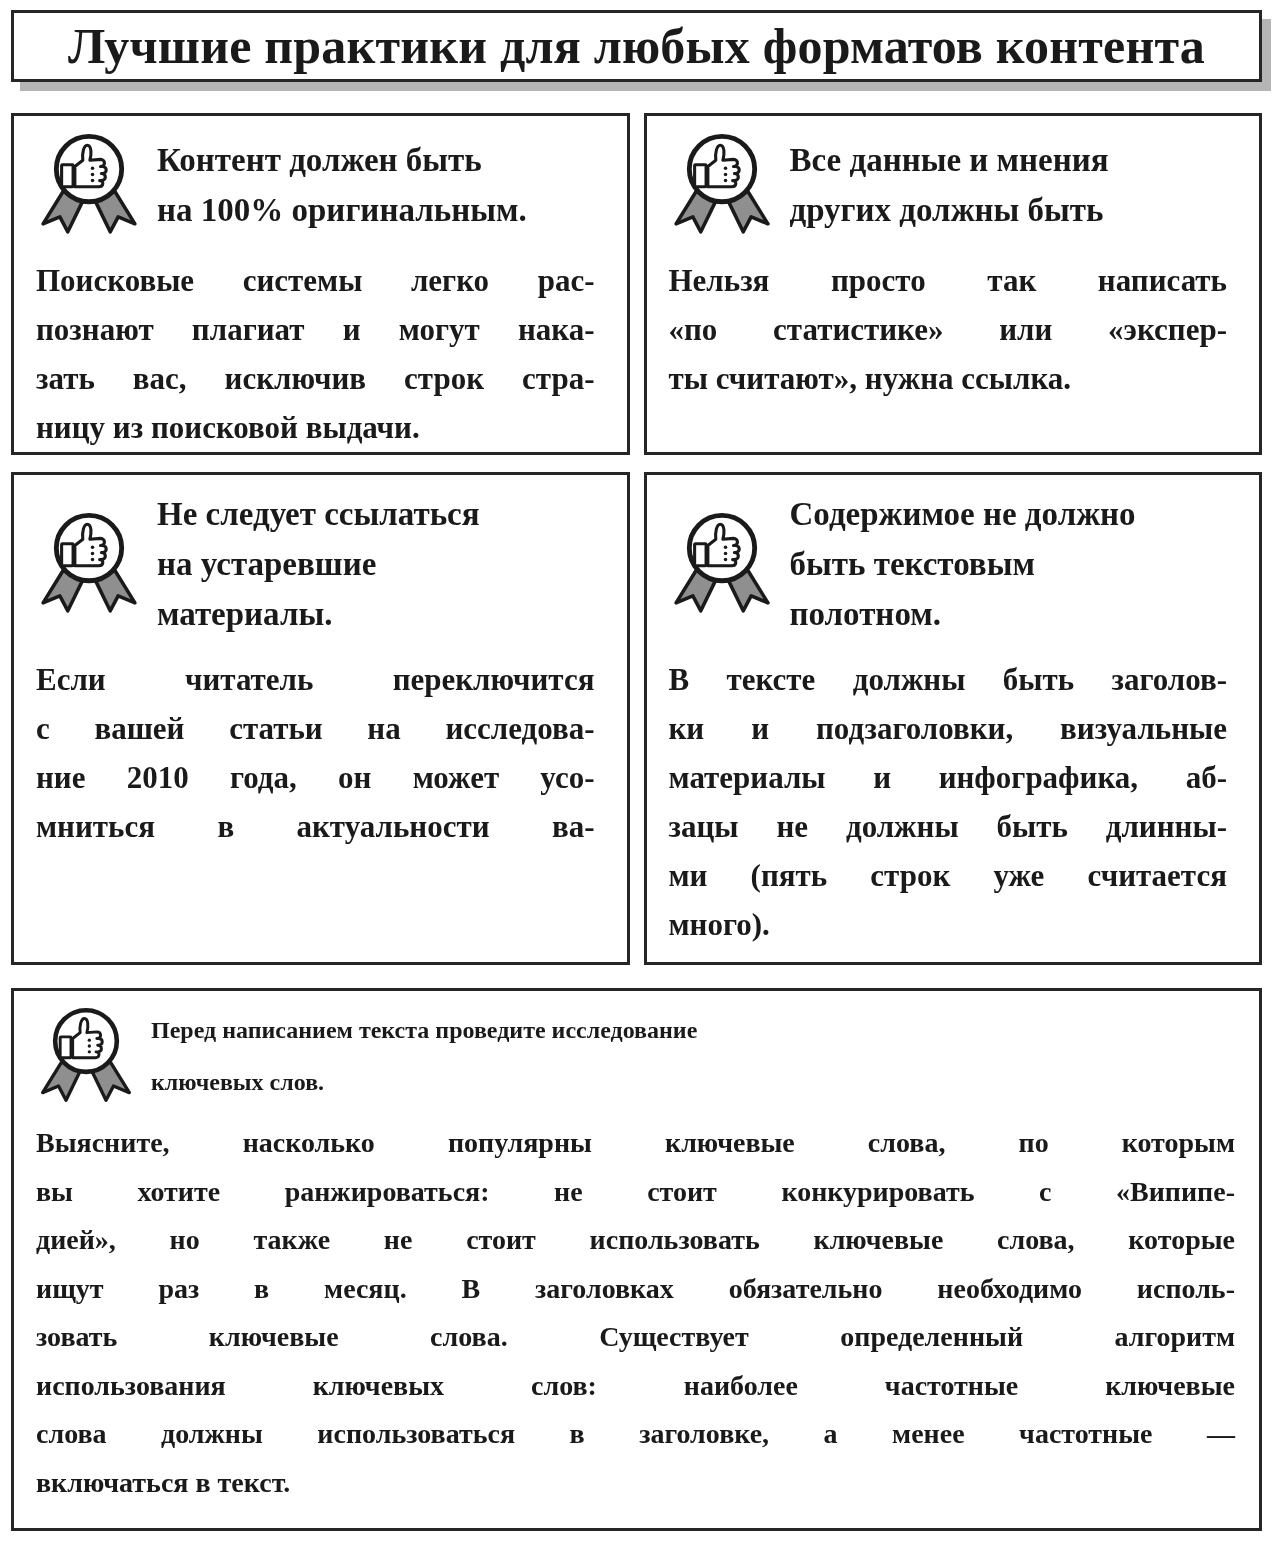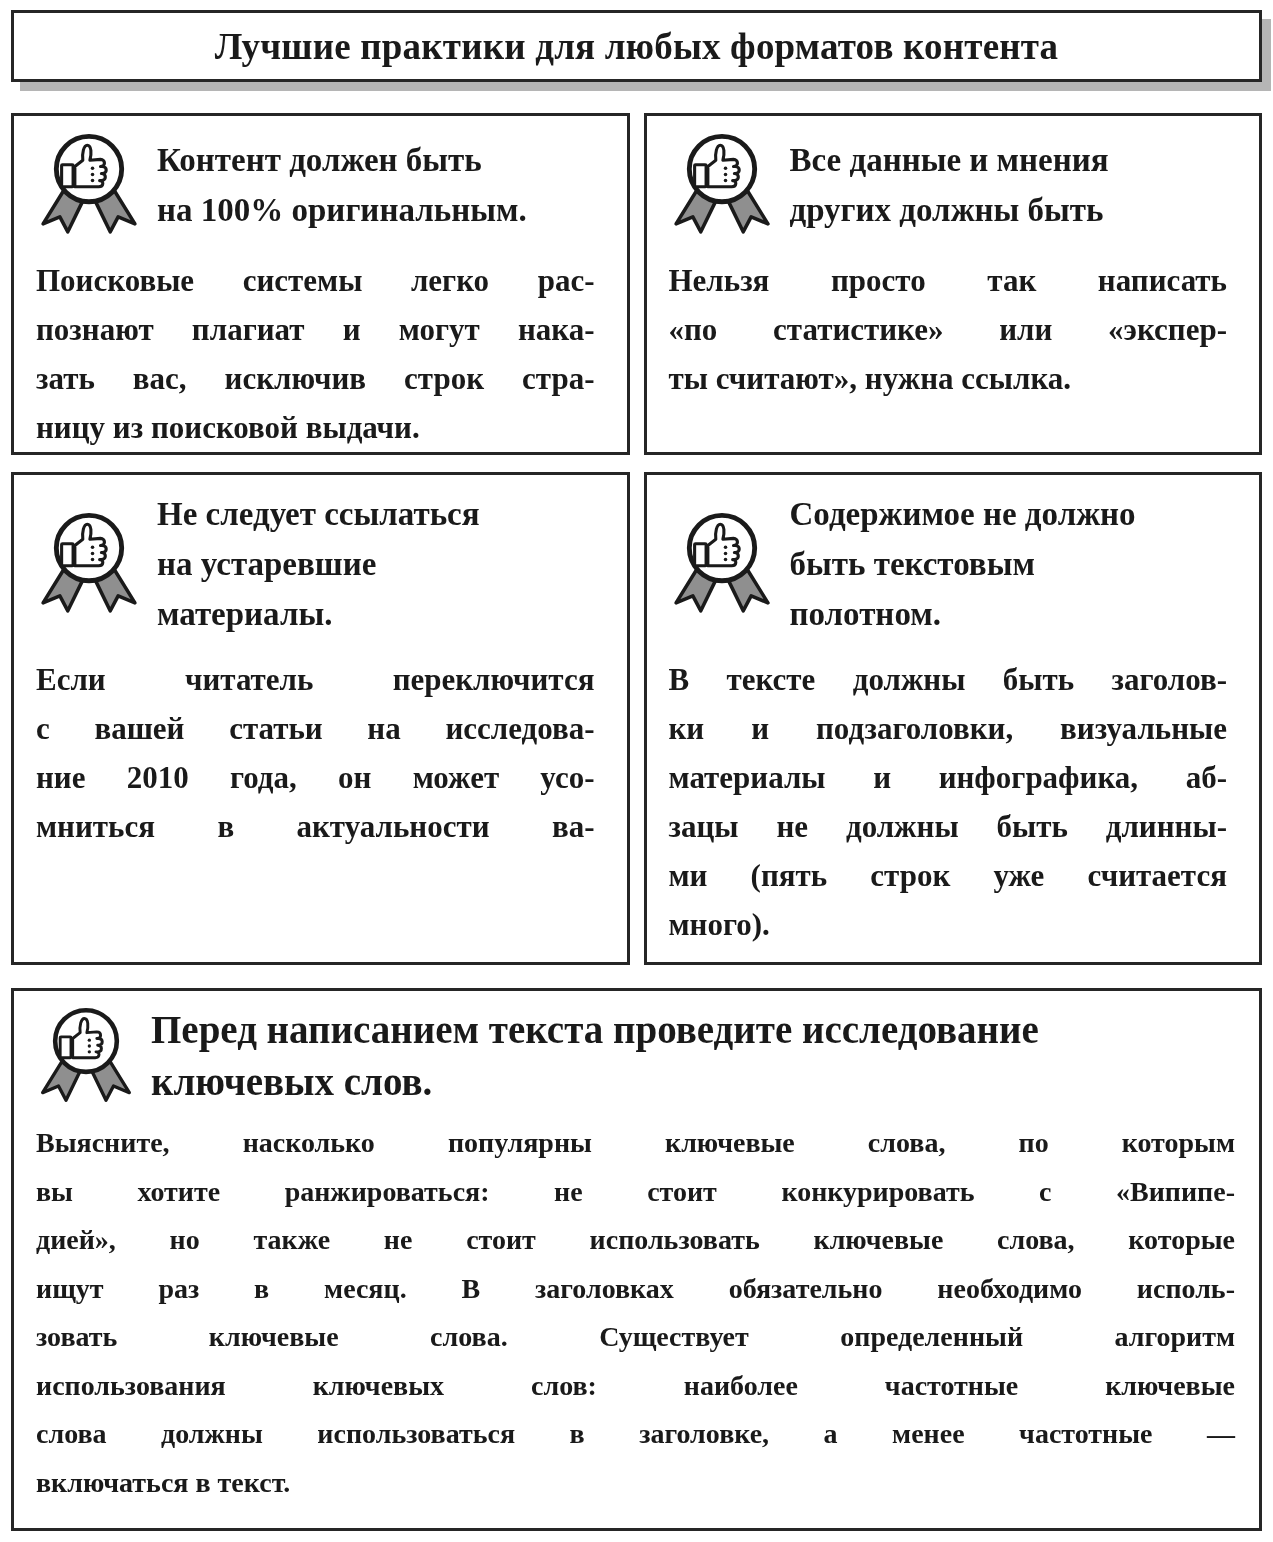--- a/index.html
+++ b/index.html
@@ -22,21 +22,21 @@
   
   .title-box{
     border:3px solid var(--border);
     background:var(--paper);
     box-shadow:9px 9px 0 var(--shadow);
     height:72px;
     display:flex; align-items:center; justify-content:center;
     margin-bottom:31px;
   }
   .title-text{
-    font-size:37px; font-weight:bold; line-height:1;
+    font-size:50px; font-weight:bold; line-height:1;
     letter-spacing:0.2px;
   }
 
   
   .grid{
     display:grid;
     grid-template-columns:1fr 1fr;
     grid-template-rows:342px 493px;
     gap:17px 14px;
     margin-bottom:23px;
@@ -64,21 +64,21 @@
 
   
   .wide-card{
     border:3px solid var(--border);
     background:var(--paper);
     height:543px;
     padding:13px 24px 12px 22px;
     overflow:hidden;
   }
   .wide-card .medal{ width:100px; height:104px; }
-  .wide-card .card-heading{ font-size:39px; line-height:52px; }
+  .wide-card .card-heading{ font-size:24px; line-height:52px; }
   .wide-card .card-body{
     margin-top:11px;
     font-size:28px; line-height:48.5px;
   }
 </style>
 </head>
 <body>
 
 <svg width="0" height="0" style="position:absolute">
   <defs>

